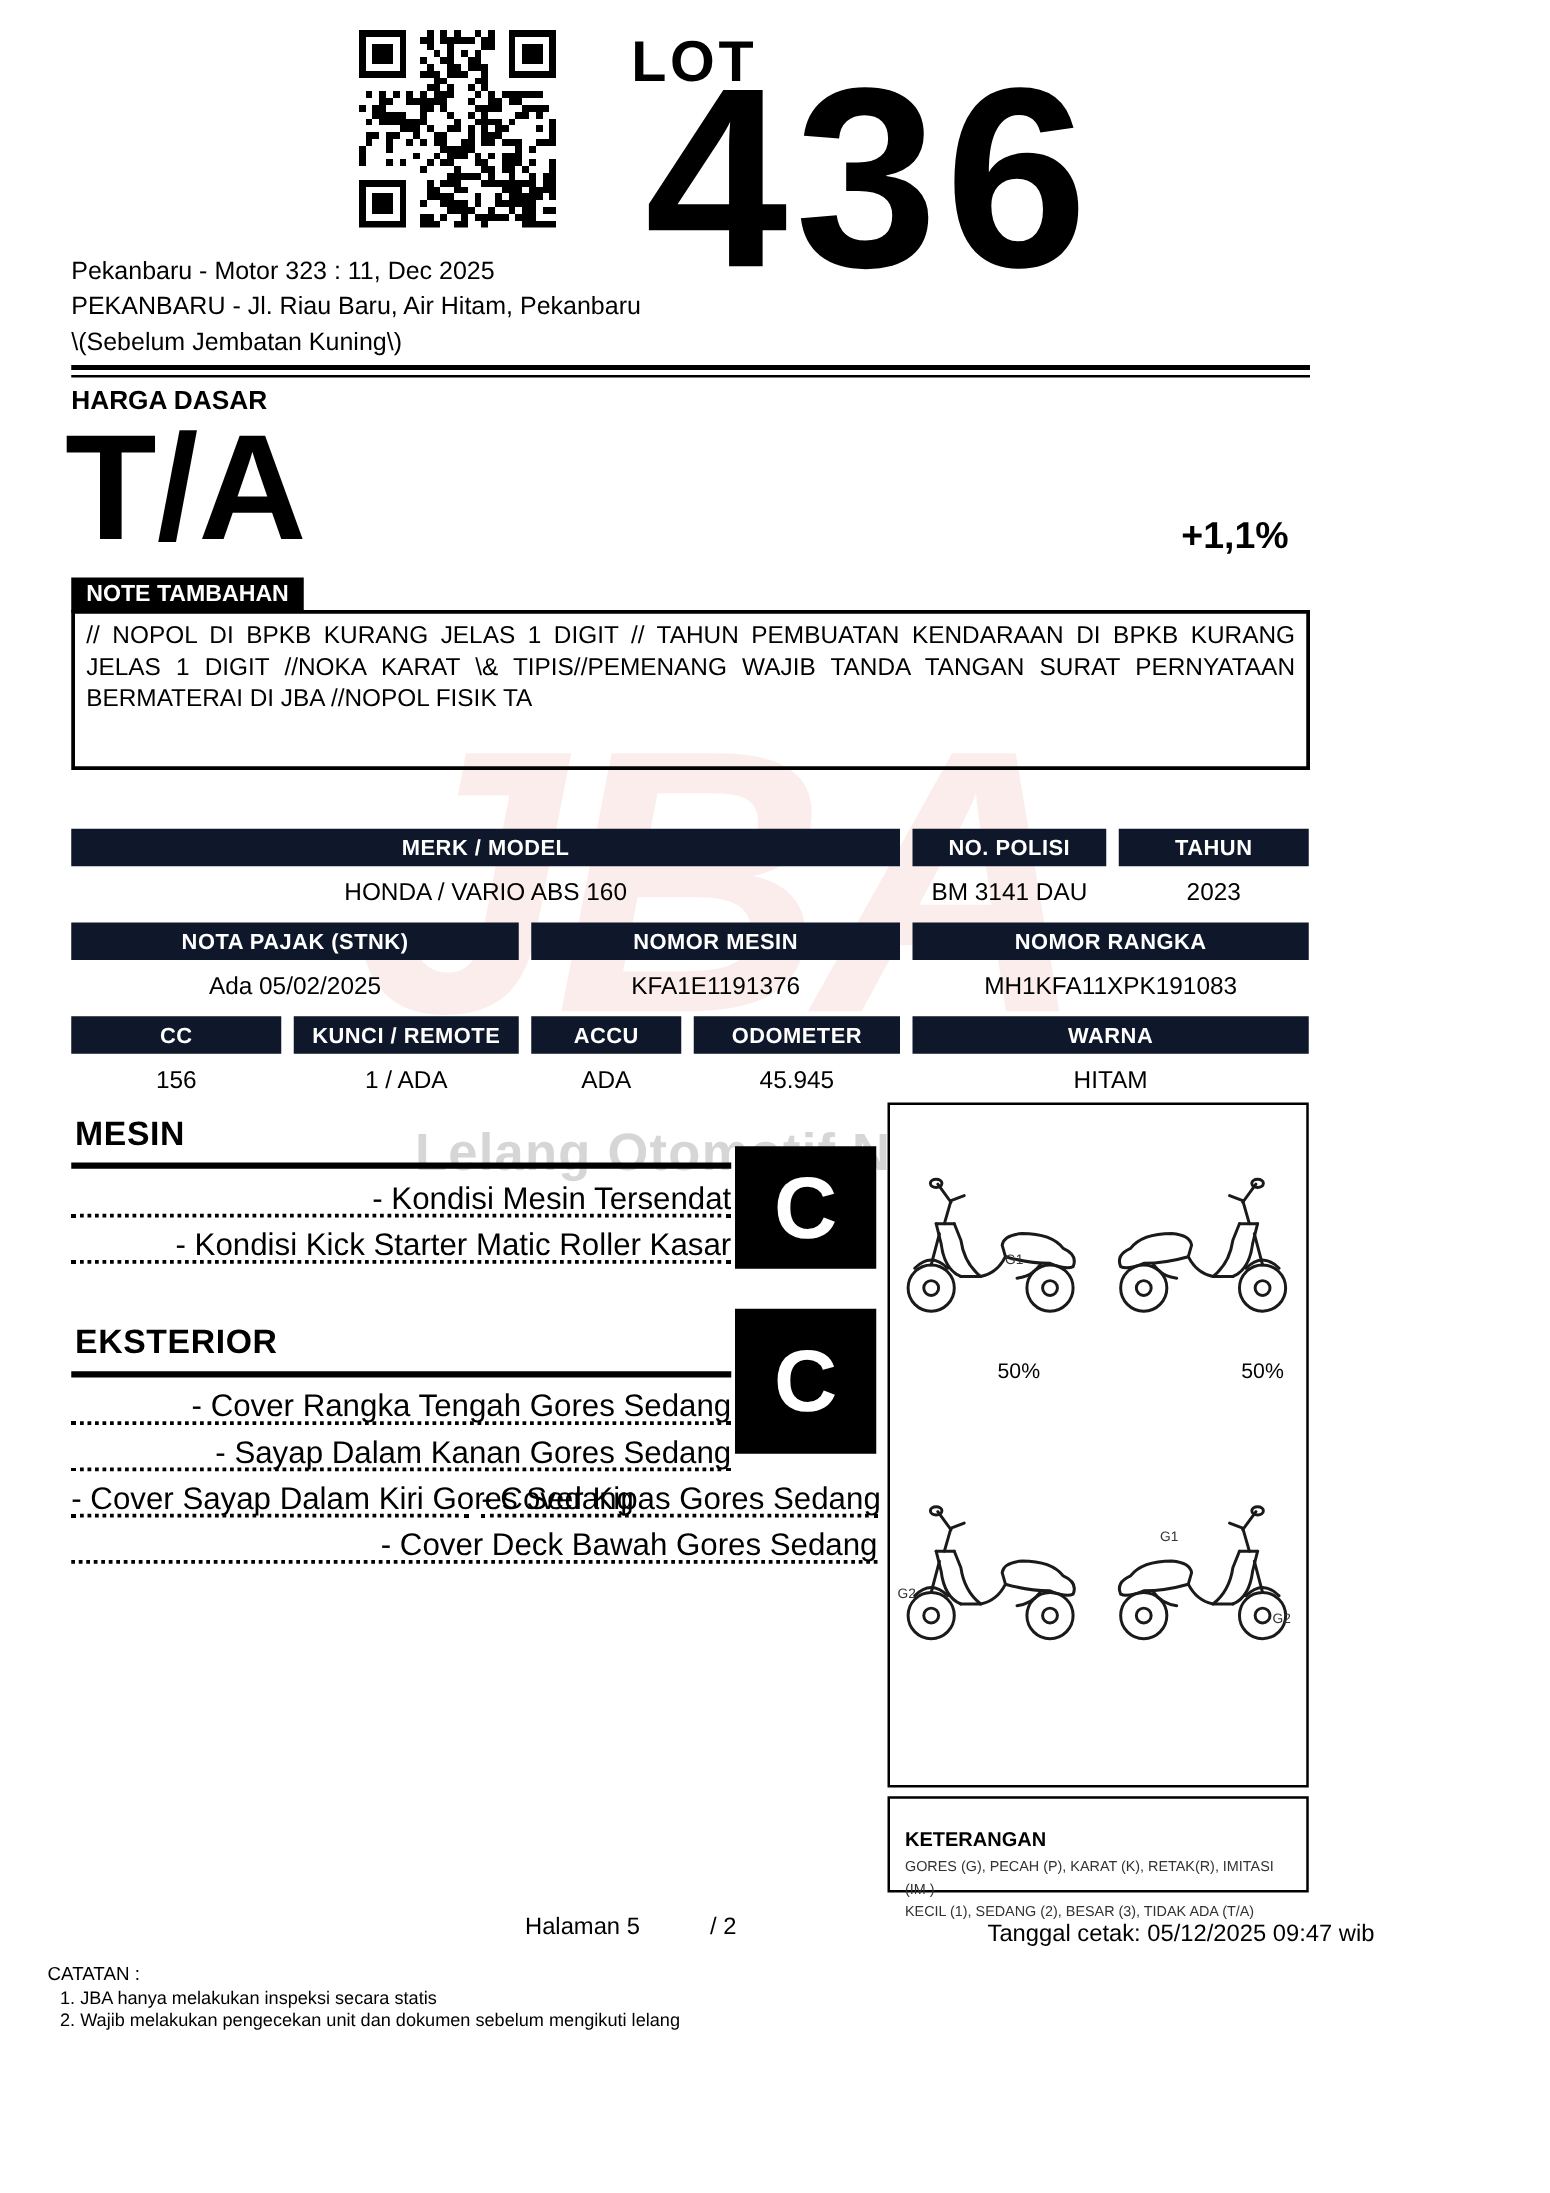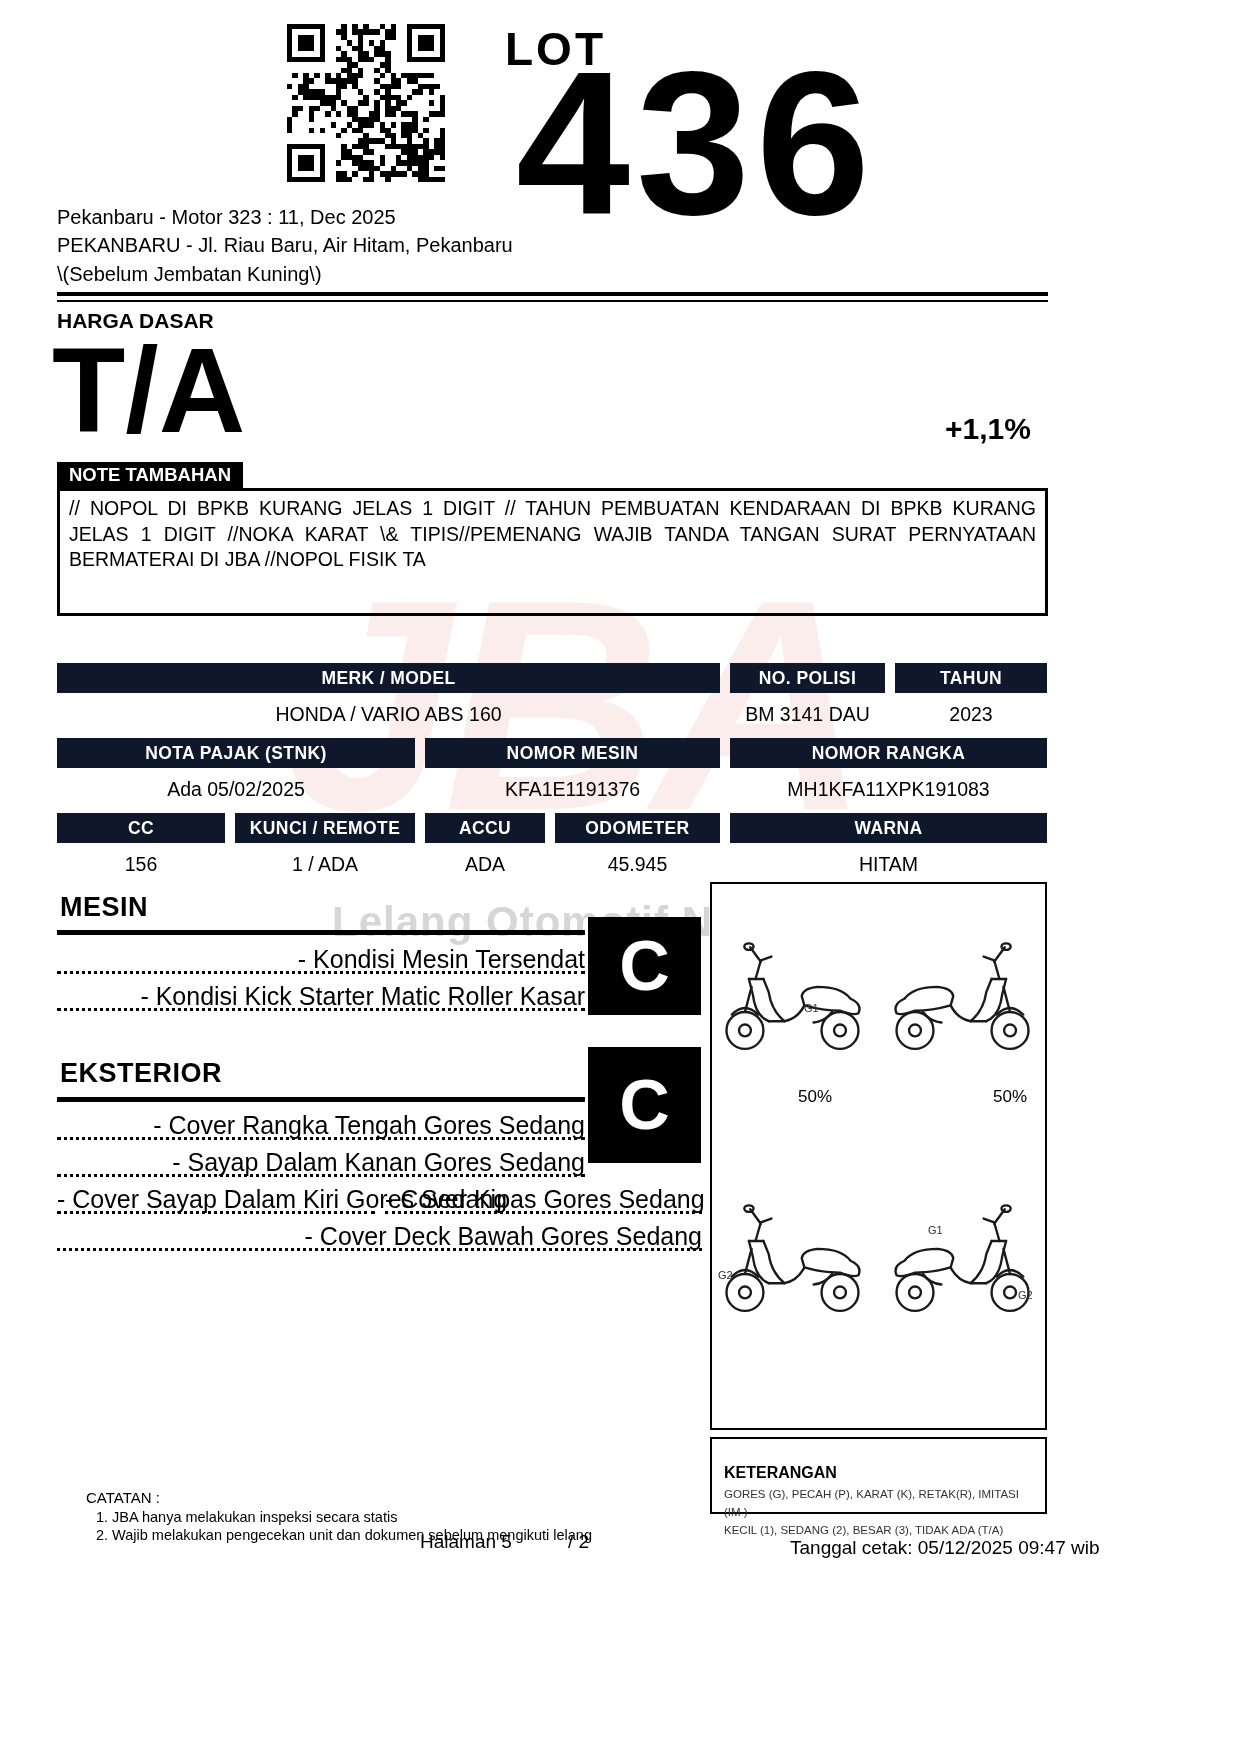--- a/index.html
+++ b/index.html
@@ -62,21 +62,21 @@
     border:2px solid #000; background:#fff; z-index:2; }
   .diagram-panel svg { position:absolute; left:0; top:0; width:333px; height:544px; }
   .pct { position:absolute; font-size:17px; z-index:3;margin-left:36px; }
   .gmark { position:absolute; font-size:11px; color:#333; z-index:3; }
 
   .keterangan { position:absolute; left:710px; top:1437px; width:337px; height:77px;
     border:2px solid #000; padding:25px 12px; z-index:2; }
   .keterangan .kt-title { font-size:16px; font-weight:bold; margin-bottom:4px; }
   .keterangan .kt-line { font-size:11.5px; color:#333; line-height:1.55; }
 
-  .catatan { position:absolute; left:38px; top:1489px; font-size:15px; z-index:2;margin-left:48px; }
+  .catatan { position:absolute; left:38px; top:1571px; font-size:15px; z-index:2; }
   .catatan .ct-title { margin-bottom:2px; }
   .catatan .ct-item { margin-left:10px; line-height:1.25; font-size:14.5px; }
 
   .footer-page  { position:absolute; left:420px; top:1531px; font-size:19px; z-index:2; }
   .footer-total { position:absolute; left:568px; top:1531px; font-size:19px; z-index:2; }
   .footer-date  { position:absolute; left:790px; top:1537px; font-size:19px; z-index:2; }
 </style>
 </head>
 <body>
 

